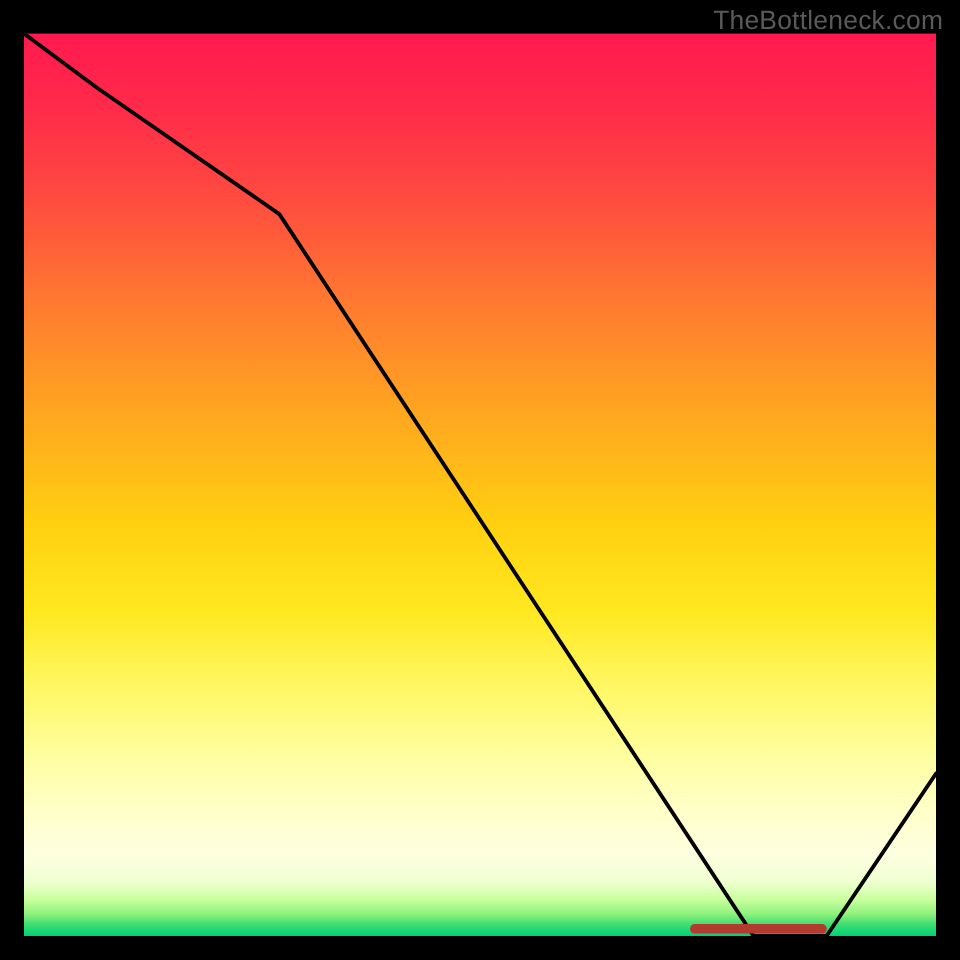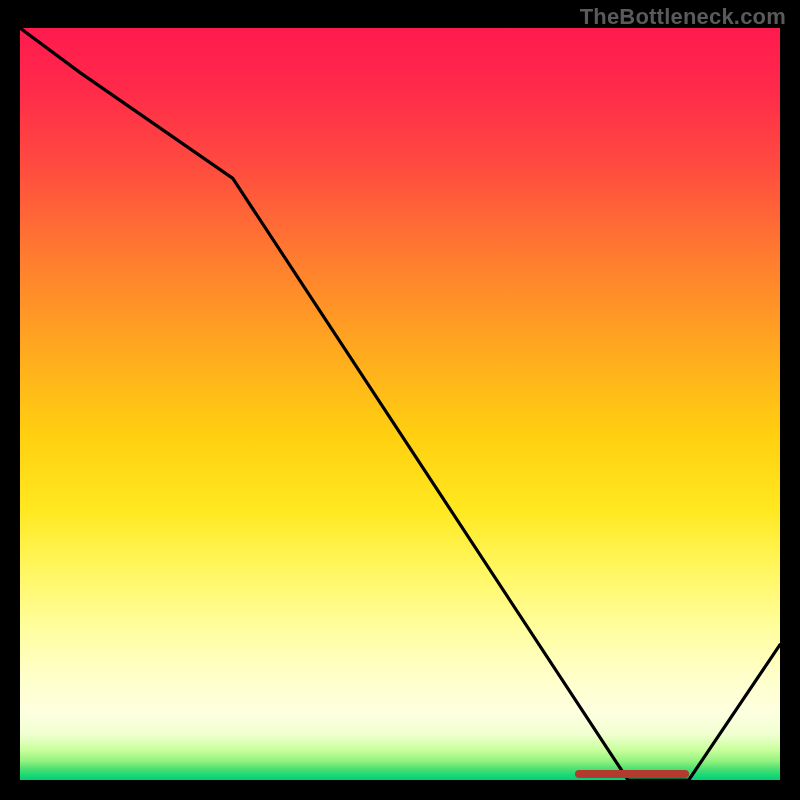--- a/index.html
+++ b/index.html
@@ -10,21 +10,21 @@
     font-family: Arial, Helvetica, sans-serif;
     position: relative;
     overflow: hidden;
   }
   .watermark {
     position: absolute;
     top: 4px;
     right: 14px;
     color: #5a5a5a;
     font-size: 22px;
-    font-weight: 700;
+    font-weight: 400;
     letter-spacing: 0.2px;
     z-index: 20;
   }
   .frame {
     position: absolute;
     left: 20px;
     top: 28px;
     width: 760px;
     height: 752px;
     background: #000;

